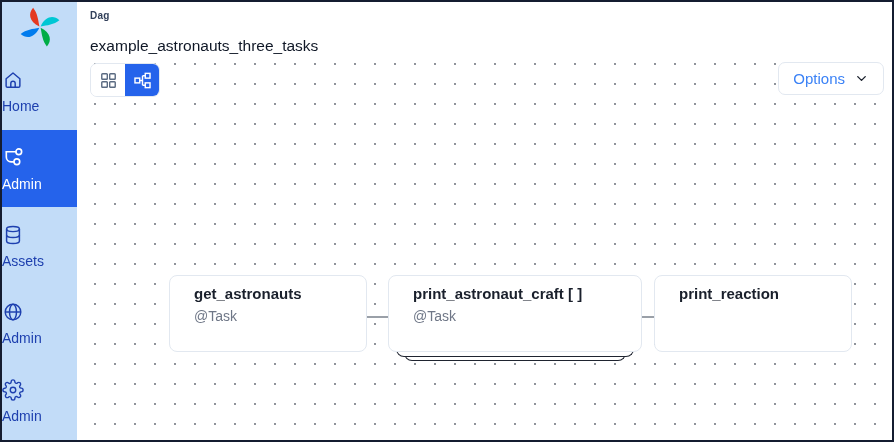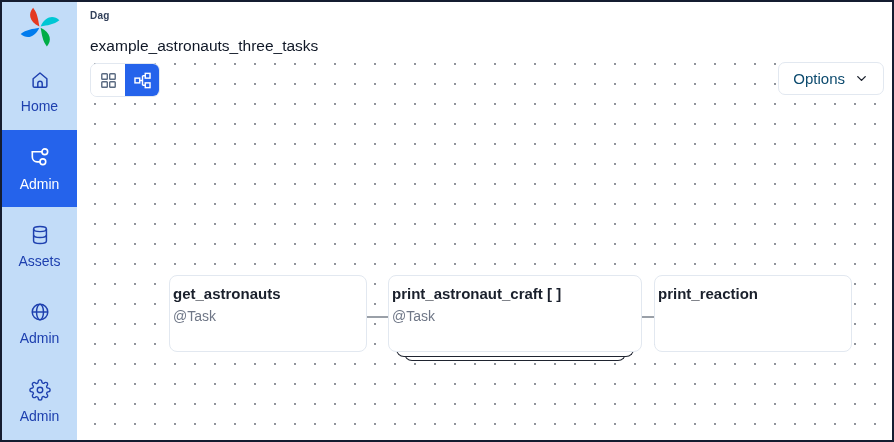--- a/index.html
+++ b/index.html
@@ -19,21 +19,21 @@
     position: absolute; left: 0; top: 0; bottom: 0; width: 75px;
     background: var(--sidebar-bg, #c2dcf8);
     display: flex; flex-direction: column; align-items: stretch;
   }
   .logo-wrap {
     height: 52px; display: flex; align-items: center; justify-content: center;
     cursor: pointer;
   }
   .nav-item {
     height: 80px;
-    display: flex; flex-direction: column; align-items: center; justify-content: center;
+    display: flex; flex-direction: column; align-items: flex-start; justify-content: center;
     gap: 7px;
     color: var(--sidebar-text, #1e40af);
     font-size: 14px;
     cursor: pointer;
   }
   .nav-item svg { display: block; }
   .nav-item.active {
     background: var(--accent, #2563eb);
     color: #ffffff;
   }
@@ -66,31 +66,31 @@
     background: #fff; border: none; cursor: pointer;
   }
   .toggle-btn.active { background: var(--accent, #2563eb); }
 
   .options-btn {
     position: absolute; right: 8px; top: 4px;
     height: 33px; padding: 0 14px;
     display: flex; align-items: center; gap: 9px;
     background: #fff; border: 1px solid #e2e8f0; border-radius: 7px;
     font-family: "Liberation Sans", sans-serif;
-    font-size: 15px; color: #0c4a6e; cursor: pointer;
+    font-size: 15px; color: #3b82f6; cursor: pointer;
     z-index: 6;
   }
 
   
   .node {
     position: absolute; height: 77px;
     background: #fff;
     border: 1px solid var(--node-border, #e2e8f0);
     border-radius: 8px;
-    padding: 9px 3px;
+    padding: 9px 24px;
     z-index: 3;
     cursor: pointer;
   }
   .node-title { font-size: 15px; font-weight: bold; color: var(--node-title, #1a202c); white-space: nowrap; }
   .node-subtitle { margin-top: 6px; font-size: 14px; color: var(--node-subtitle, #6f7787); }
 
   .node-wrap { position: absolute; top: 217px; }
   .node-wrap .node { position: relative; left: 0; top: 0; width: 100%; }
 
   .stack-card {

